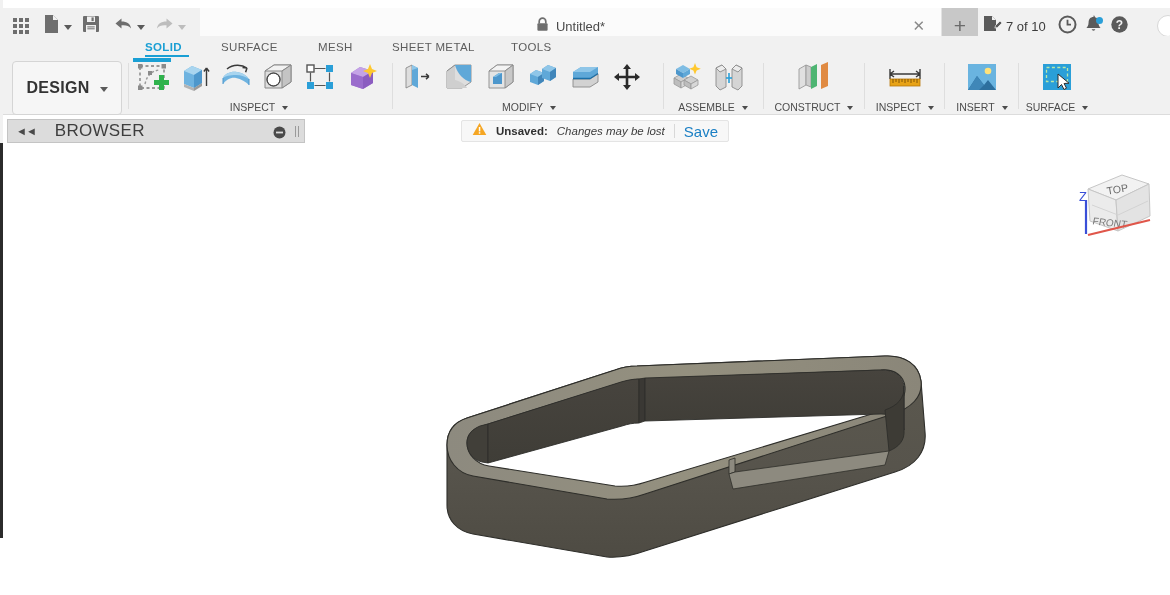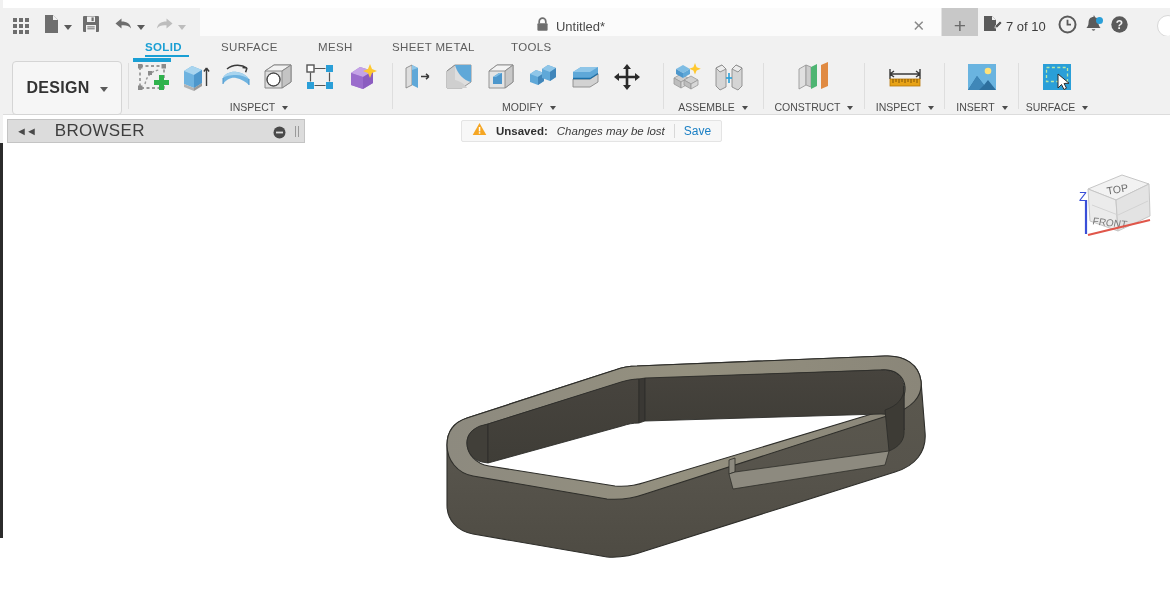--- a/index.html
+++ b/index.html
@@ -166,21 +166,21 @@
 
   
   .notif {
     position: absolute; left: 461px; top: 120px; height: 22px;
     background: #f7f7f7; border: 1px solid #e4e4e4; border-radius: 2px;
     display: flex; align-items: center; padding: 0 10px; gap: 9px;
   }
   .notif-title { font-size: 11.5px; color: #303030; font-weight: bold; }
   .notif-msg { font-size: 11.5px; color: #3c3c3c; font-style: italic; }
   .notif-sep { width: 1px; height: 14px; background: #d8d8d8; }
-  .notif-save { font-size: 12px; color: #1a7fc4; cursor: default; }
+  .notif-save { font-size: 15px; color: #1a7fc4; cursor: default; }
 
   
   .canvas {
     position: absolute; left: 3px; top: 143px; width: 1167px; height: 452px;
     background: #ffffff; overflow: hidden;
   }
   .viewcube { position: absolute; right: 12px; top: 0px; }
   .model { position: absolute; left: 430px; top: 205px; }
 </style>
 </head>

